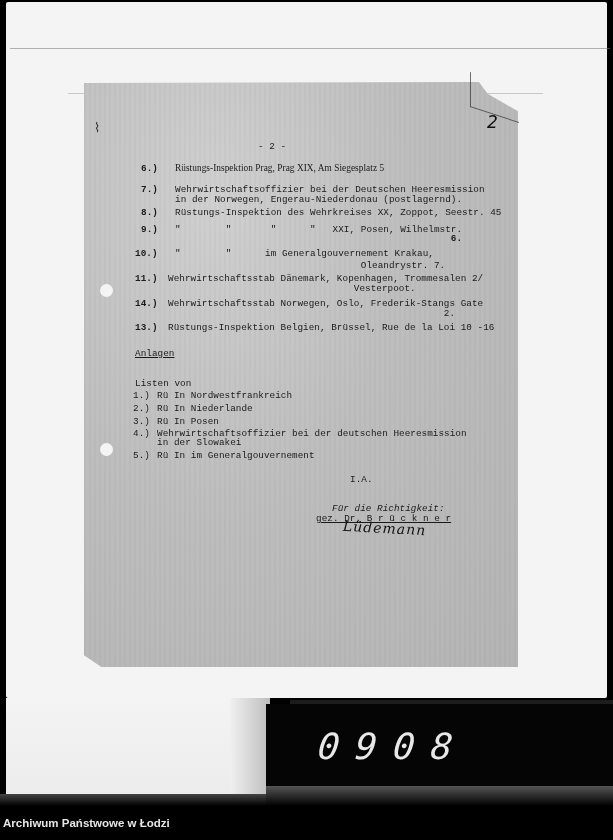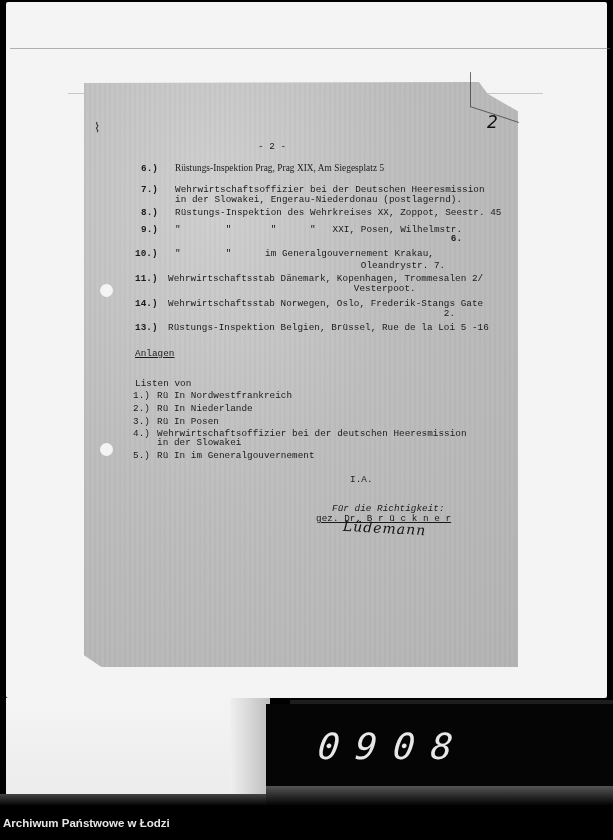--- a/index.html
+++ b/index.html
@@ -44,21 +44,21 @@
 <div class="hole" style="left:100px;top:284px;"></div>
 <div class="hole" style="left:100px;top:443px;"></div>
 
 <div class="typed" style="left:258px;top:141px;">- 2 -</div>
 
 <div class="typed bold" style="left:141px;top:163px;">6.)</div>
 <div class="typed" style="left:175px;top:163px;font-family:Liberation Serif, serif;">Rüstungs-Inspektion Prag, Prag XIX, Am Siegesplatz 5</div>
 
 <div class="typed bold" style="left:141px;top:184px;">7.)</div>
 <div class="typed" style="left:175px;top:184px;">Wehrwirtschaftsoffizier bei der Deutschen Heeresmission</div>
-<div class="typed" style="left:175px;top:194px;">in der Slowakei, Engerau-Niederdonau (postlagernd).</div>
+<div class="typed" style="left:175px;top:194px;">in der Norwegen, Engerau-Niederdonau (postlagernd).</div>
 
 <div class="typed bold" style="left:141px;top:207px;">8.)</div>
 <div class="typed" style="left:175px;top:207px;">Rüstungs-Inspektion des Wehrkreises XX, Zoppot, Seestr. 45</div>
 
 <div class="typed bold" style="left:141px;top:224px;">9.)</div>
 <div class="typed" style="left:175px;top:224px;">"        "       "      "   XXI, Posen, Wilhelmstr.</div>
 <div class="typed bold" style="left:175px;top:233px;">                                                 6.</div>
 
 <div class="typed bold" style="left:135px;top:248px;">10.)</div>
 <div class="typed" style="left:175px;top:248px;">"        "      im Generalgouvernement Krakau,</div>
@@ -66,21 +66,21 @@
 
 <div class="typed bold" style="left:135px;top:273px;">11.)</div>
 <div class="typed" style="left:168px;top:273px;">Wehrwirtschaftsstab Dänemark, Kopenhagen, Trommesalen 2/</div>
 <div class="typed" style="left:168px;top:283px;">                                 Vesterpoot.</div>
 
 <div class="typed bold" style="left:135px;top:298px;">14.)</div>
 <div class="typed" style="left:168px;top:298px;">Wehrwirtschaftsstab Norwegen, Oslo, Frederik-Stangs Gate</div>
 <div class="typed" style="left:168px;top:308px;">                                                 2.</div>
 
 <div class="typed bold" style="left:135px;top:322px;">13.)</div>
-<div class="typed" style="left:168px;top:322px;">Rüstungs-Inspektion Belgien, Brüssel, Rue de la Loi 5 -16</div>
+<div class="typed" style="left:168px;top:322px;">Rüstungs-Inspektion Belgien, Brüssel, Rue de la Loi 10 -16</div>
 
 <div class="typed" style="left:135px;top:348px;text-decoration:underline;">Anlagen</div>
 
 <div class="typed" style="left:135px;top:378px;">Listen von</div>
 
 <div class="typed" style="left:133px;top:390px;">1.)</div>
 <div class="typed" style="left:157px;top:390px;text-align:center;">Rü In Nordwestfrankreich</div>
 
 <div class="typed" style="left:133px;top:403px;">2.)</div>
 <div class="typed" style="left:157px;top:403px;">Rü In Niederlande</div>

